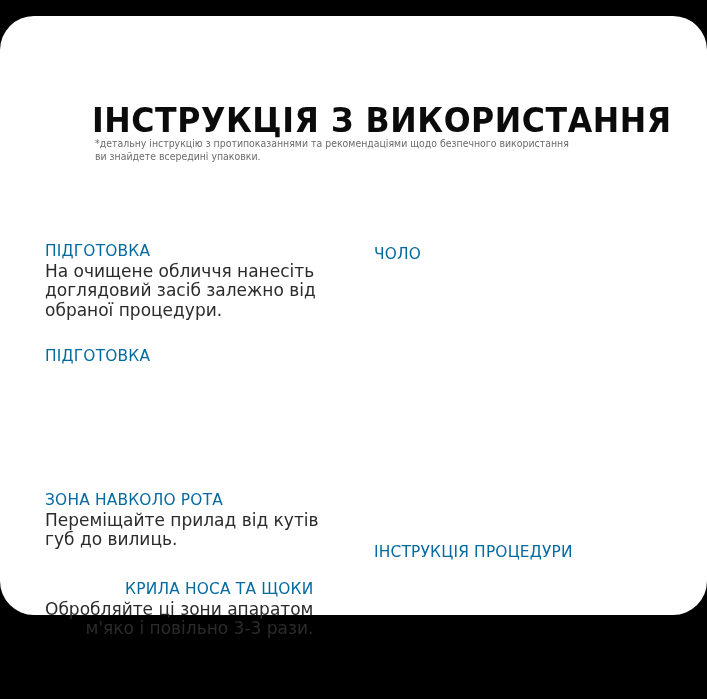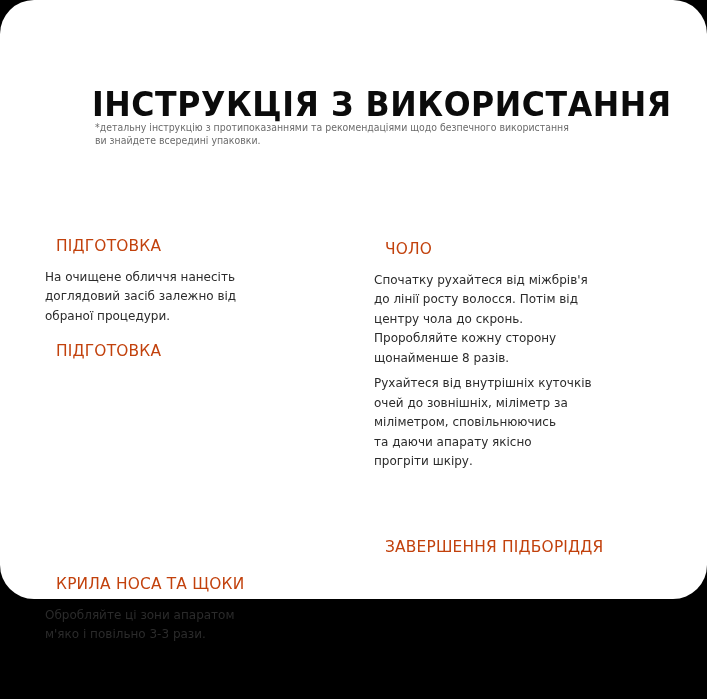--- a/index.html
+++ b/index.html
@@ -9,21 +9,21 @@
   }
   body {
     width: 707px;
     height: 699px;
     position: relative;
     overflow: hidden;
     font-family: "DejaVu Sans", "Liberation Sans", sans-serif;
   }
   .card {
     position: absolute;
-    left: 0; top: 0;
+    left: 0; top: 16px;
     width: 707px;
     height: 599px;
     background: #ffffff;
     border-radius: 34px;
   }
   .title {
     position: absolute;
     left: 92px;
     top: 84px;
     width: 530px;
@@ -44,31 +44,31 @@
     font-size: 10.2px;
     line-height: 12.5px;
     color: #6b6b6b;
     transform: scaleX(0.92);
     transform-origin: left top;
   }
   .section {
     position: absolute;
   }
   .section h3 {
-    margin: 11px;
+    margin: 0;
     font-size: 15.4px;
     line-height: 19.5px;
     font-weight: 500;
-    color: #c2410c;
+    color: #0369a1;
     letter-spacing: 0.2px;
     white-space: nowrap;
   }
   .section p {
     margin: 0;
-    font-size: 12px;
+    font-size: 17px;
     line-height: 19.5px;
     color: #2b2b2b;
     white-space: pre-line;
   }
   .col-left { left: 45px; }
   .col-right { left: 374px; }
 </style>
 </head>
 <body>
 
@@ -82,41 +82,36 @@
     <h3>ПІДГОТОВКА</h3>
     <p>На очищене обличчя нанесіть
 доглядовий засіб залежно від
 обраної процедури.</p>
   </div>
 
   <div class="section col-left" style="top:331px;">
     <h3>ПІДГОТОВКА</h3>
   </div>
 
+  <div class="section col-left" style="top:475px;">
+    <h3>ЗОНА НАВКОЛО РОТА</h3>
+    <p>Переміщайте прилад від кутів
+губ до вилиць.</p>
+  </div>
 
-  <div class="section col-left" style="top:564px;">
+  <div class="section col-left" style="top:564px;text-align:right;">
     <h3>КРИЛА НОСА ТА ЩОКИ</h3>
     <p>Обробляйте ці зони апаратом
 м'яко і повільно 3-3 рази.</p>
   </div>
 
   <div class="section col-right" style="top:229px;">
     <h3>ЧОЛО</h3>
-    <p>Спочатку рухайтеся від міжбрів'я
-до лінії росту волосся. Потім від
-центру чола до скронь.
-Проробляйте кожну сторону
-щонайменше 8 разів.</p>
   </div>
 
   <div class="section col-right" style="top:374px;">
-    <p>Рухайтеся від внутрішніх куточків
-очей до зовнішніх, міліметр за
-міліметром, сповільнюючись
-та даючи апарату якісно
-прогріти шкіру.</p>
   </div>
 
   <div class="section col-right" style="top:527px;">
-    <h3>ЗАВЕРШЕННЯ ПІДБОРІДДЯ</h3>
+    <h3>ІНСТРУКЦІЯ ПРОЦЕДУРИ</h3>
   </div>
 
 </div>
 
 </body></html>

